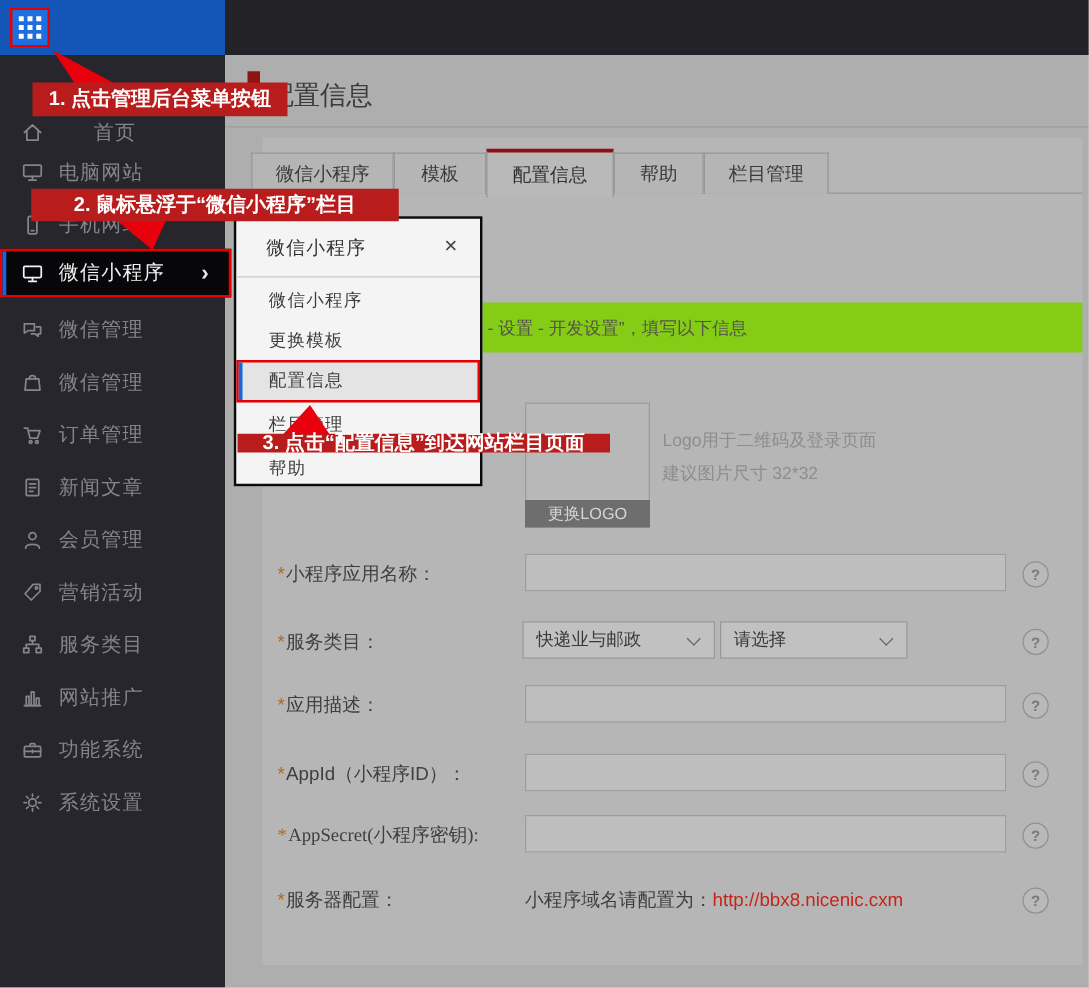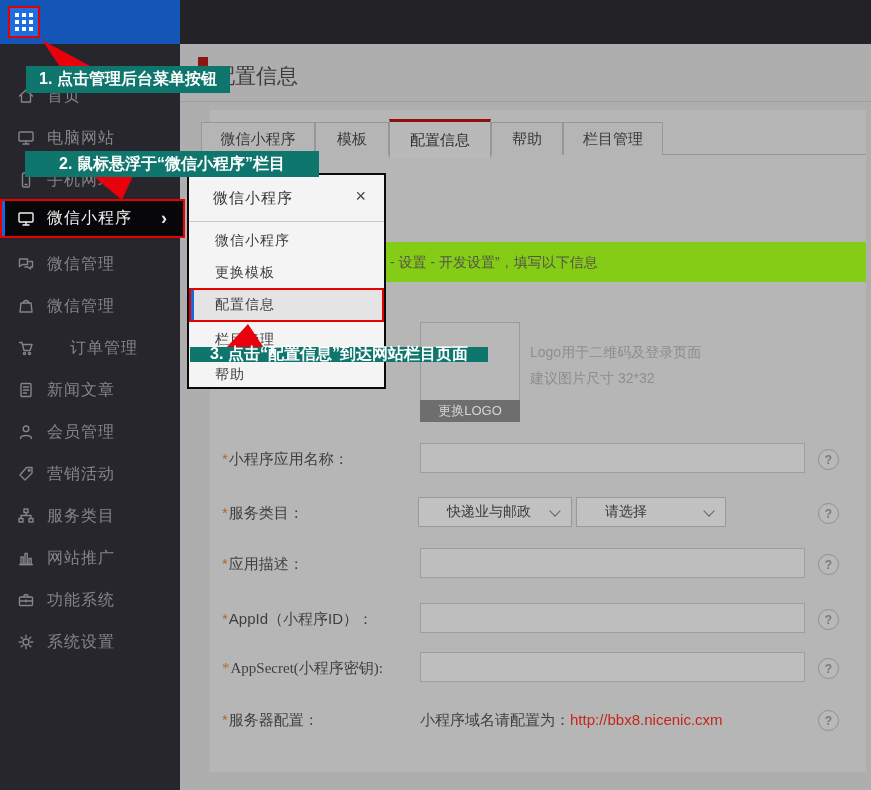--- a/index.html
+++ b/index.html
@@ -44,38 +44,38 @@
 
   
   #logo-box{left:420px;top:322px;width:100px;height:100px;background:#b8b8b8;border:1px solid #9b9b9b;box-sizing:border-box;}
   #logo-btn{left:420px;top:400px;width:100px;height:22px;background:#6e6e6e;color:#d5d5d5;font-size:13px;display:flex;align-items:center;justify-content:center;cursor:pointer;}
   .logo-hint{position:absolute;left:530px;font-size:14px;color:#8d8d8d;}
 
   
   .frow-label{position:absolute;left:222px;font-size:15px;color:#3f3f3f;}
   .star{color:#b06a20;margin-right:1px;}
   .finput{position:absolute;left:420px;width:385px;height:30px;background:#bebebe;border:1px solid #9e9e9e;box-sizing:border-box;font-size:14px;color:#333;padding:0 8px;outline:none;}
-  .fselect{position:absolute;height:30px;background:#c1c1c1;border:1px solid #999;box-sizing:border-box;display:flex;align-items:center;font-size:14px;color:#3a3a3a;padding-left:28px;cursor:pointer;}
+  .fselect{position:absolute;height:30px;background:#c1c1c1;border:1px solid #999;box-sizing:border-box;display:flex;align-items:center;font-size:14px;color:#3a3a3a;padding-left:10px;cursor:pointer;}
   .fselect .chevron{position:absolute;right:12px;top:9px;width:7px;height:7px;border-right:1.5px solid #666;border-bottom:1.5px solid #666;transform:rotate(45deg);}
   .help{position:absolute;left:818px;width:19px;height:19px;border:1px solid #909090;border-radius:50%;background:#b9b9b9;color:#7a7a7a;font-size:12px;font-weight:bold;display:flex;align-items:center;justify-content:center;cursor:pointer;}
   #server-text{position:absolute;left:420px;top:711px;font-size:15px;color:#3f3f3f;}
   #server-link{color:#c5261a;text-decoration:none;cursor:pointer;}
 
   
   #dropdown{left:187px;top:173px;width:199px;height:216px;background:#f4f4f4;border:2px solid #0a0a0a;box-sizing:border-box;z-index:40;}
   #dd-title{position:absolute;left:24px;top:14px;font-size:15px;color:#333;letter-spacing:1px;}
   #dd-close{position:absolute;right:18px;top:11px;font-size:18px;color:#444;cursor:pointer;}
   #dd-divider{position:absolute;left:0;top:46px;width:100%;height:1px;background:#c8c8c8;}
   .dd-item{position:absolute;left:26px;height:20px;font-size:14px;color:#3e3e3e;letter-spacing:1px;cursor:pointer;}
   #dd-highlight{position:absolute;left:0px;top:113px;width:195px;height:34px;background:#e4e4e4;border:2px solid #e60000;box-sizing:border-box;cursor:pointer;}
   #dd-highlight .bluestrip{position:absolute;left:0;top:0;width:3px;height:100%;background:#1767dd;}
   #dd-highlight .lbl{position:absolute;left:24px;top:6px;font-size:14px;color:#3e3e3e;letter-spacing:1px;}
 
   
-  .callout{position:absolute;background:#0f766e;color:#fff;font-size:16px;font-weight:bold;display:flex;align-items:center;justify-content:center;z-index:50;white-space:nowrap;}
+  .callout{position:absolute;background:#b91c1c;color:#fff;font-size:16px;font-weight:bold;display:flex;align-items:center;justify-content:center;z-index:50;white-space:nowrap;}
   .callout-arrow{position:absolute;z-index:49;}
   .callout-arrow polygon{fill:#e8000d;}
 </style>
 </head>
 <body>
 
 <div id="screen">
 
   <div class="abs" id="topbar-left"></div>
   <div class="abs" id="topbar-right"></div>
@@ -88,21 +88,21 @@
         <span></span>
         <span></span>
         <span></span>
         <span></span>
         <span></span>
     </div>
   </div>
 
   <div class="abs" id="sidebar"></div>
 
-  <div class="side-item" style="top:75px;">
+  <div class="side-item" style="top:85px;gap:28px;">
     <span class="ic"><svg class="icon" viewBox="0 0 18 18" width="18" height="18">
           <path d="M2.5 9 L9 3 L15.5 9 M4.5 8 V15 H13.5 V8"></path>
         </svg></span>
     <span class="lbl">首页</span>
   </div>
   <div class="side-item" style="top:117px;">
     <span class="ic"><svg class="icon" viewBox="0 0 18 18" width="18" height="18">
           <rect x="2" y="3" width="14" height="9" rx="1"></rect>
           <path d="M9 12 V15 M6 15 H12"></path>
         </svg></span>
@@ -133,21 +133,21 @@
         </svg></span>
     <span class="lbl">微信管理</span>
   </div>
   <div class="side-item" style="top:285px;">
     <span class="ic"><svg class="icon" viewBox="0 0 18 18" width="18" height="18">
           <path d="M4 6 H14 L15 15 H3 Z"></path>
           <path d="M6.5 6 a2.5 2.5 0 0 1 5 0"></path>
         </svg></span>
     <span class="lbl">微信管理</span>
   </div>
-  <div class="side-item" style="top:327px;gap:23px;">
+  <div class="side-item" style="top:327px;">
     <span class="ic"><svg class="icon" viewBox="0 0 18 18" width="18" height="18">
           <path d="M2.5 3.5 H5 L7 11.5 H13 L15 5.5 H6"></path>
           <circle cx="7.5" cy="14.5" r="1.1"></circle>
           <circle cx="12.5" cy="14.5" r="1.1"></circle>
         </svg></span>
     <span class="lbl">订单管理</span>
   </div>
   <div class="side-item" style="top:369px;">
     <span class="ic"><svg class="icon" viewBox="0 0 18 18" width="18" height="18">
           <rect x="4" y="2.5" width="10" height="13" rx="1"></rect>

